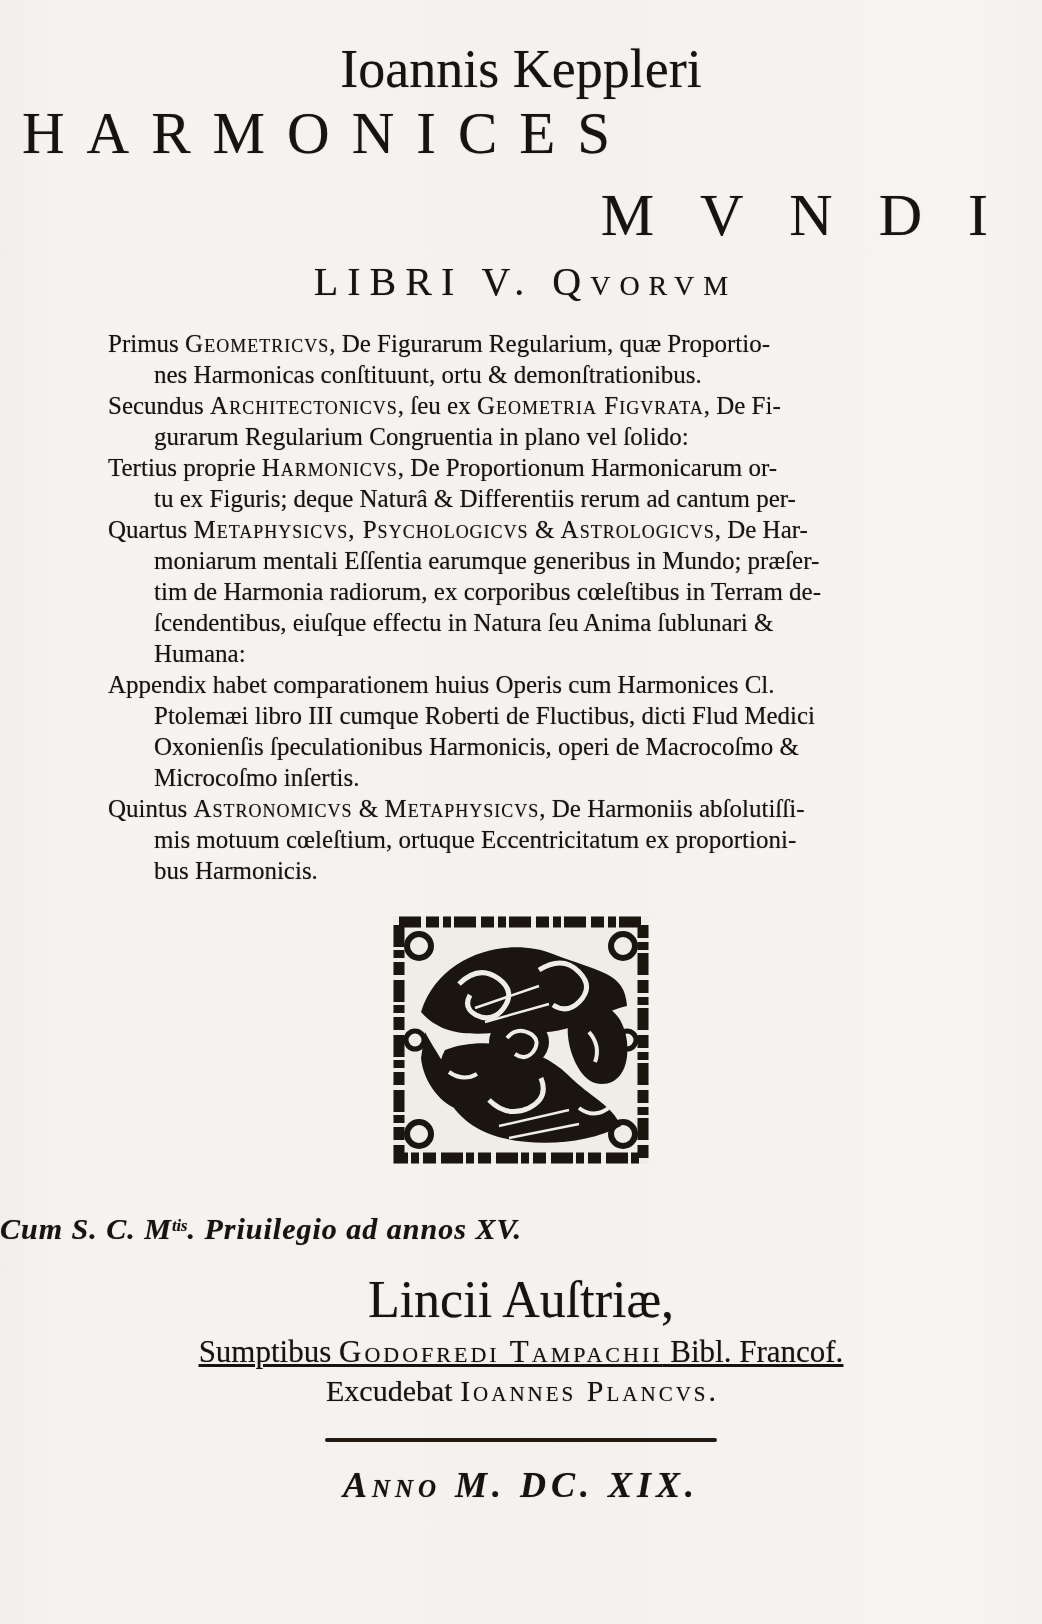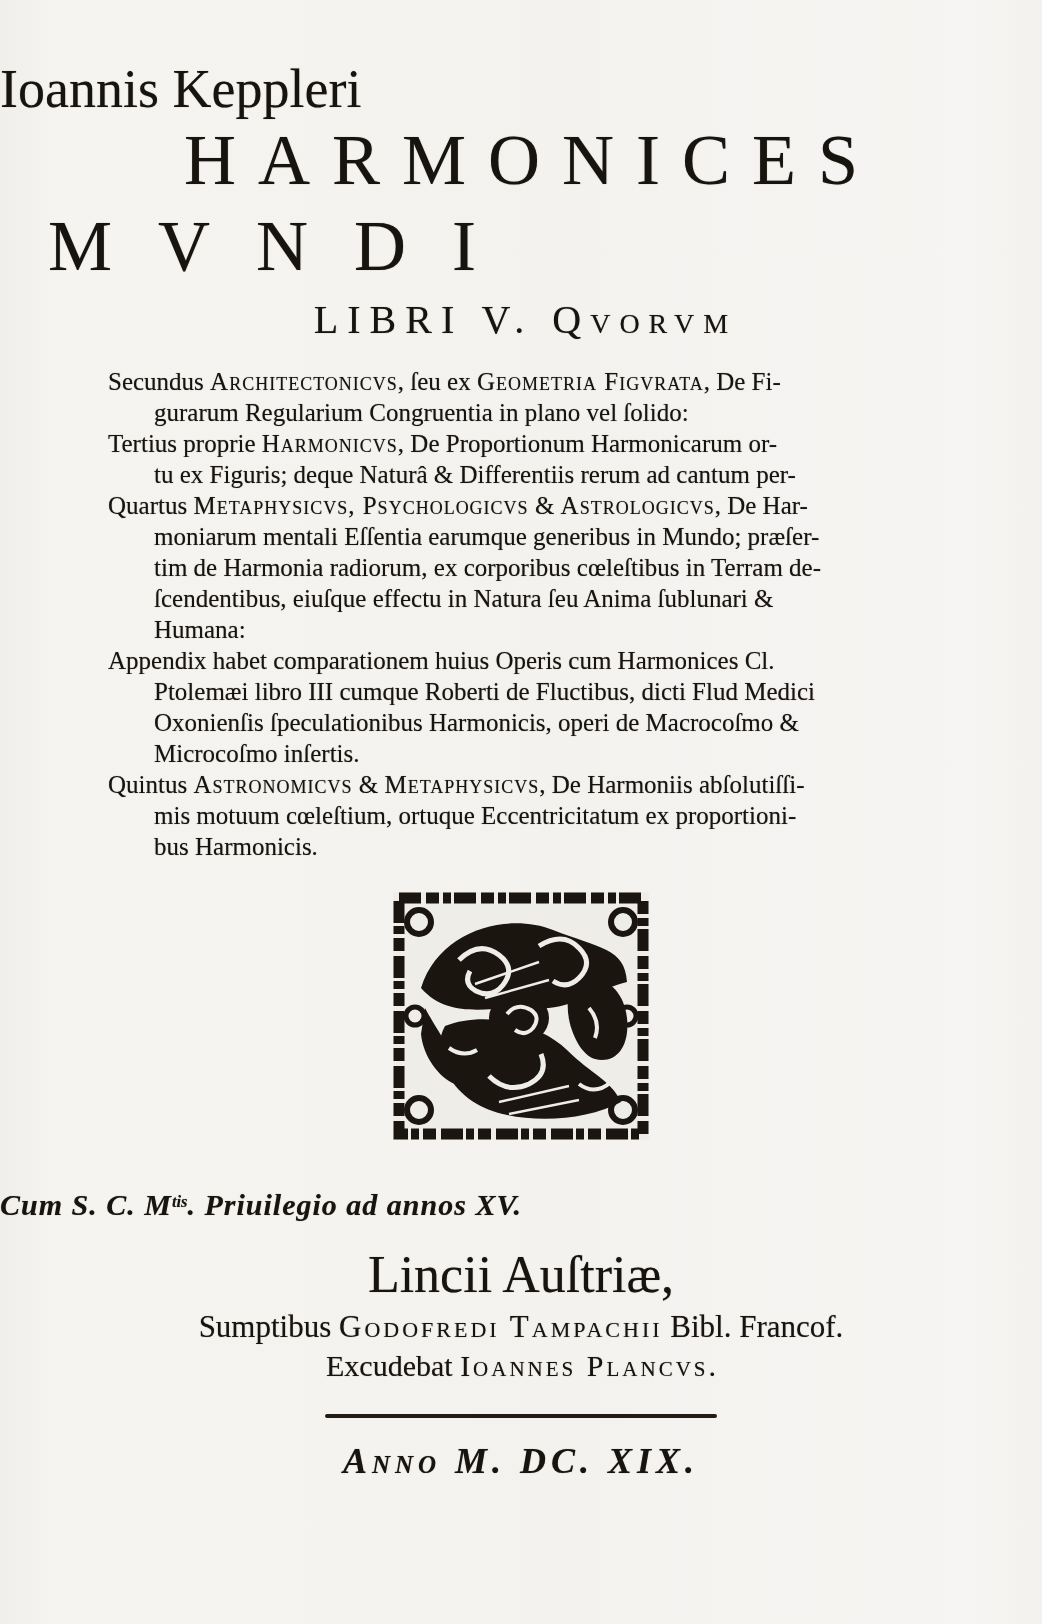--- a/index.html
+++ b/index.html
@@ -9,52 +9,53 @@
     margin:0 auto;
     background:linear-gradient(90deg,#f0efec 0%,#f5f4f1 6%,#f3f2ef 55%,#f6f5f3 93%,#f2f1ee 100%);
     color:#17130e;
     font-family:"Liberation Serif","DejaVu Serif",serif;
     overflow:hidden;
     filter:blur(0.3px);
   }
   .page *{text-shadow:0 0 1px rgba(23,19,14,0.45);}
   .sc{font-variant:small-caps;letter-spacing:1px;}
   .sup{font-size:0.55em;vertical-align:0.5em;letter-spacing:0;}
-  .author{font-size:54px;text-align:left;margin:0;padding-top:60px;line-height:1.1;}
-  .title-main{font-size:72px;font-weight:normal;text-align:center;margin:2px 0 6px;letter-spacing:22px;text-indent:22px;line-height:1.1;}
-  .title-sub{font-size:72px;font-weight:normal;text-align:left;margin:6px 2px 0;letter-spacing:46px;text-indent:46px;line-height:1.1;}
+  .author{font-size:54px;text-align:center;margin:0;padding-top:40px;line-height:1.1;}
+  .title-main{font-size:59px;font-weight:normal;margin:2px 0 16px;letter-spacing:22px;text-indent:22px;line-height:1.1;}
+  .title-sub{font-size:60px;font-weight:normal;text-align:right;margin:6px 8px 0;letter-spacing:46px;text-indent:46px;line-height:1.1;}
   .libri{font-size:40px;text-align:center;margin-top:12px;letter-spacing:9px;text-indent:9px;line-height:1.1;}
   .libri .sc{letter-spacing:9px;}
   .books{width:835px;margin:24px 0 0 108px;font-size:25px;line-height:31px;}
   .books p{margin:0;padding-left:46px;text-indent:-46px;}
   .ornament{width:264px;height:256px;margin:26px auto 0;}
   .ornament svg{display:block;}
   .privilegio{font-size:30px;font-style:italic;font-weight:bold;text-align:left;margin-top:44px;letter-spacing:1px;line-height:1.15;}
   .place{font-size:52px;text-align:center;margin-top:24px;line-height:1.1;}
-  .publisher{font-size:31px;text-align:center;margin-top:6px;line-height:1.15;}
+  .publisher{font-size:31px;text-align:center;margin-top:6px;line-height:1.15;text-decoration:underline;}
   .publisher .sc{letter-spacing:3px;}
   .printer{font-size:30px;text-align:center;margin-top:4px;line-height:1.15;font-family:Liberation Serif, serif;}
   .printer .sc{letter-spacing:3px;}
   .rule{width:392px;height:4px;background:#211b13;margin:30px auto 0;border-radius:2px;}
   .anno{font-size:36px;font-style:italic;font-weight:bold;font-variant:small-caps;text-align:center;margin-top:24px;letter-spacing:5px;line-height:1.1;}
 </style>
 </head>
 <body>
 
 <div class="page">
 
   <div class="author">Ioannis Keppleri</div>
 
   <h1 class="title-main">HARMONICES</h1>
 
   <h2 class="title-sub">MVNDI</h2>
 
   <div class="libri"><span>LIBRI V. </span><span class="sc">Qvorvm</span></div>
 
   <div class="books">
+    <p><span>Primus </span><span class="sc">Geometricvs</span><span>, De Figurarum Regularium, quæ Proportio-</span><br><span>nes Harmonicas conſtituunt, ortu &amp; demonſtrationibus.</span></p>
     <p><span>Secundus </span><span class="sc">Architectonicvs</span><span>, ſeu ex </span><span class="sc">Geometria Figvrata</span><span>, De Fi-</span><br><span>gurarum Regularium Congruentia in plano vel ſolido:</span></p>
     <p><span>Tertius proprie </span><span class="sc">Harmonicvs</span><span>, De Proportionum Harmonicarum or-</span><br><span>tu ex Figuris; deque Naturâ &amp; Differentiis rerum ad cantum per-</span><br></p>
     <p><span>Quartus </span><span class="sc">Metaphysicvs, Psychologicvs</span><span> &amp; </span><span class="sc">Astrologicvs</span><span>, De Har-</span><br><span>moniarum mentali Eſſentia earumque generibus in Mundo; præſer-</span><br><span>tim de Harmonia radiorum, ex corporibus cœleſtibus in Terram de-</span><br><span>ſcendentibus, eiuſque effectu in Natura ſeu Anima ſublunari &amp;</span><br><span>Humana:</span></p>
     <p><span>Appendix habet comparationem huius Operis cum Harmonices Cl.</span><br><span>Ptolemæi libro III cumque Roberti de Fluctibus, dicti Flud Medici</span><br><span>Oxonienſis ſpeculationibus Harmonicis, operi de Macrocoſmo &amp;</span><br><span>Microcoſmo inſertis.</span></p>
     <p><span>Quintus </span><span class="sc">Astronomicvs</span><span> &amp; </span><span class="sc">Metaphysicvs</span><span>, De Harmoniis abſolutiſſi-</span><br><span>mis motuum cœleſtium, ortuque Eccentricitatum ex proportioni-</span><br><span>bus Harmonicis.</span></p>
   </div>
 
   <div class="ornament">
     <svg viewBox="0 0 264 256" width="264" height="256" xmlns="http://www.w3.org/2000/svg">
       <rect x="4" y="4" width="256" height="248" fill="#efede8"></rect>

